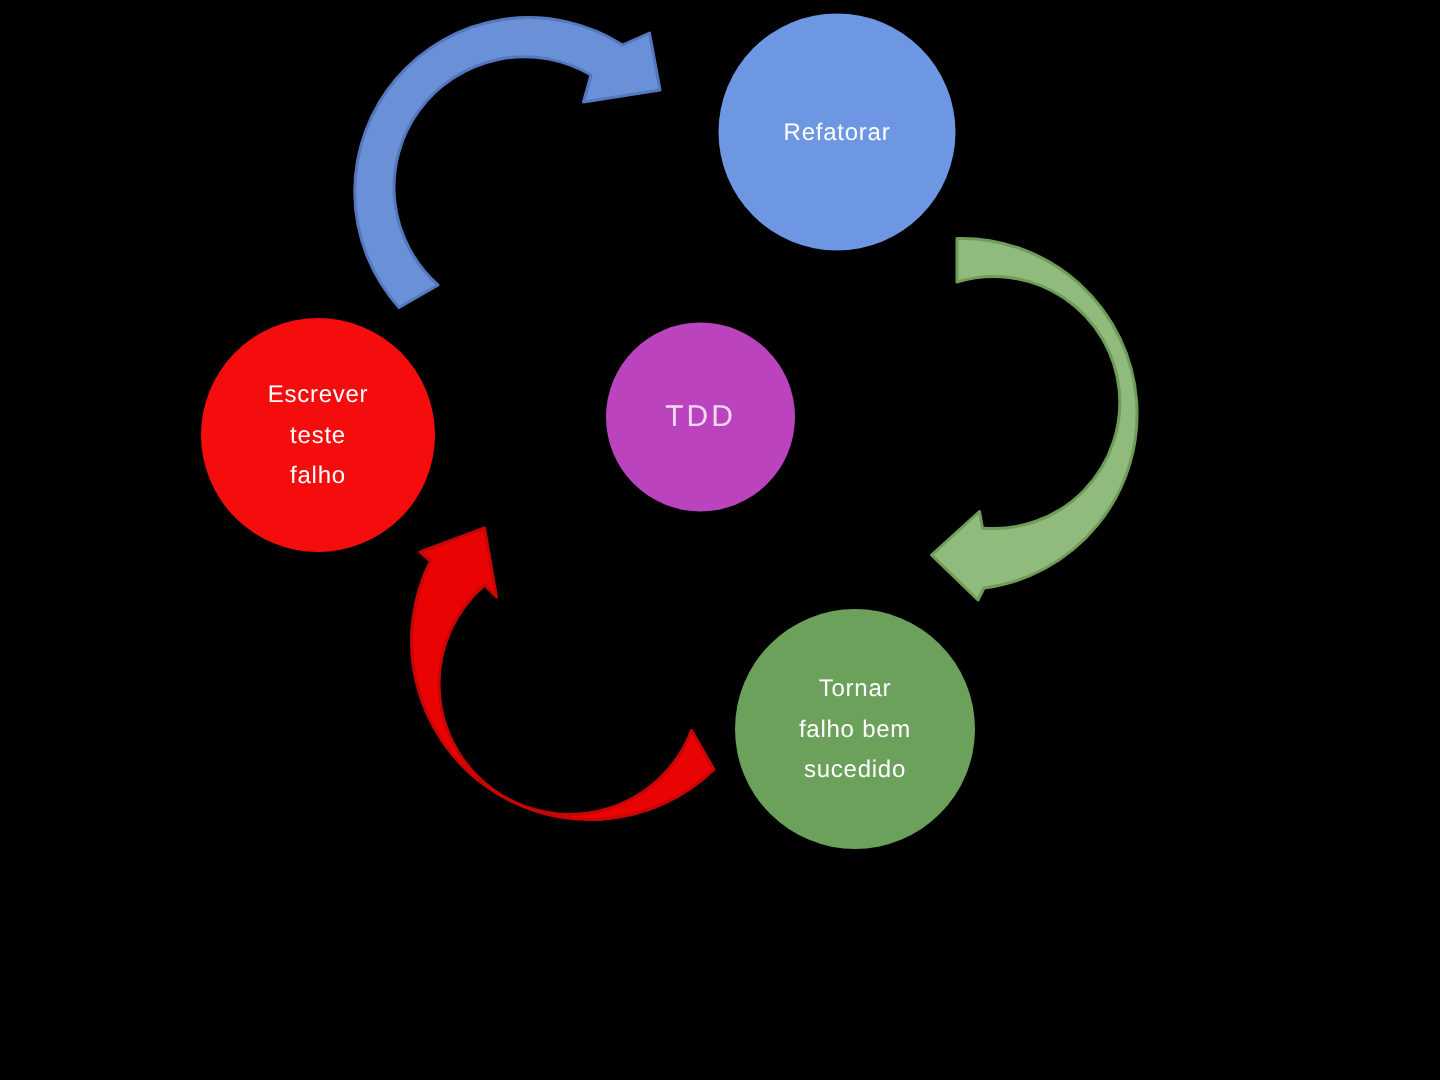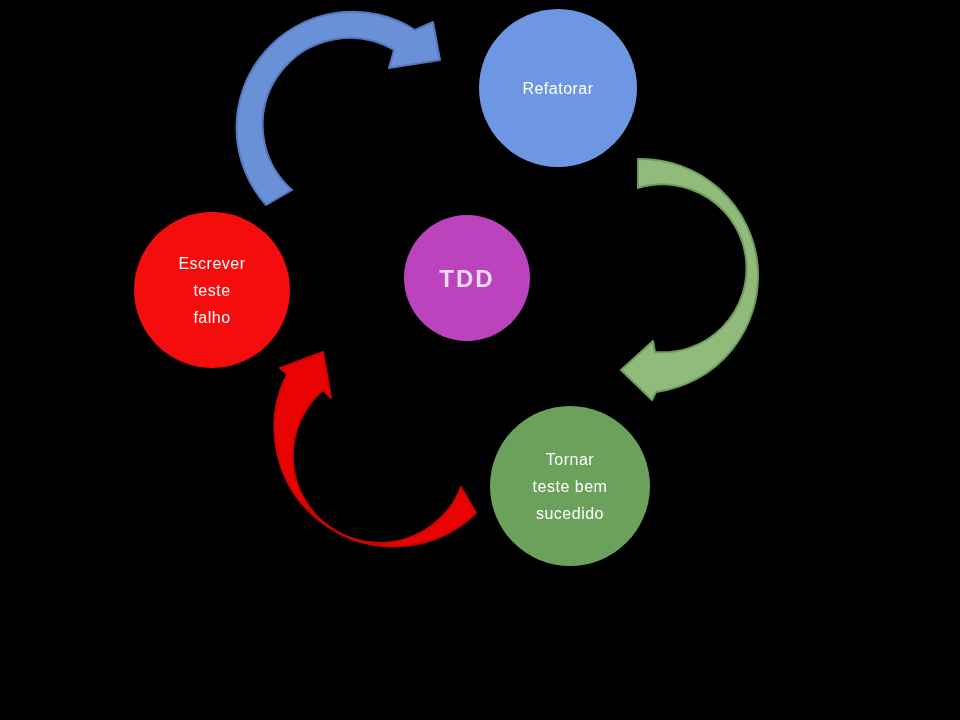--- a/index.html
+++ b/index.html
@@ -32,22 +32,22 @@
     line-height: 27px;
     letter-spacing: 0.5px;
     pointer-events: none;
   }
   .node-label.refatorar { left: 478px; top: 8px;   width: 160px; height: 160px; }
   .node-label.escrever  { left: 132px; top: 210px; width: 160px; height: 160px; }
   .node-label.tornar    { left: 490px; top: 406px; width: 160px; height: 160px; }
   .node-label.tdd {
     left: 403px; top: 215px; width: 128px; height: 126px;
     color: #EFDAF3;
-    font-size: 24px;
-    font-weight: bold;
+    font-size: 20px;
+    font-weight: normal;
     letter-spacing: 2px;
   }
 </style>
 </head>
 <body>
 
 <div class="stage">
 
   <svg width="960" height="720" viewBox="0 0 960 720">
 
@@ -78,18 +78,18 @@
     <circle cx="467" cy="278" r="63" fill="#BB43BE"></circle>
   </svg>
 
   <div class="node-label refatorar">Refatorar</div>
 
   <div class="node-label escrever">Escrever
 teste
 falho</div>
 
   <div class="node-label tornar">Tornar
-teste bem
+falho bem
 sucedido</div>
 
   <div class="node-label tdd">TDD</div>
 
 </div>
 
 </body></html>

